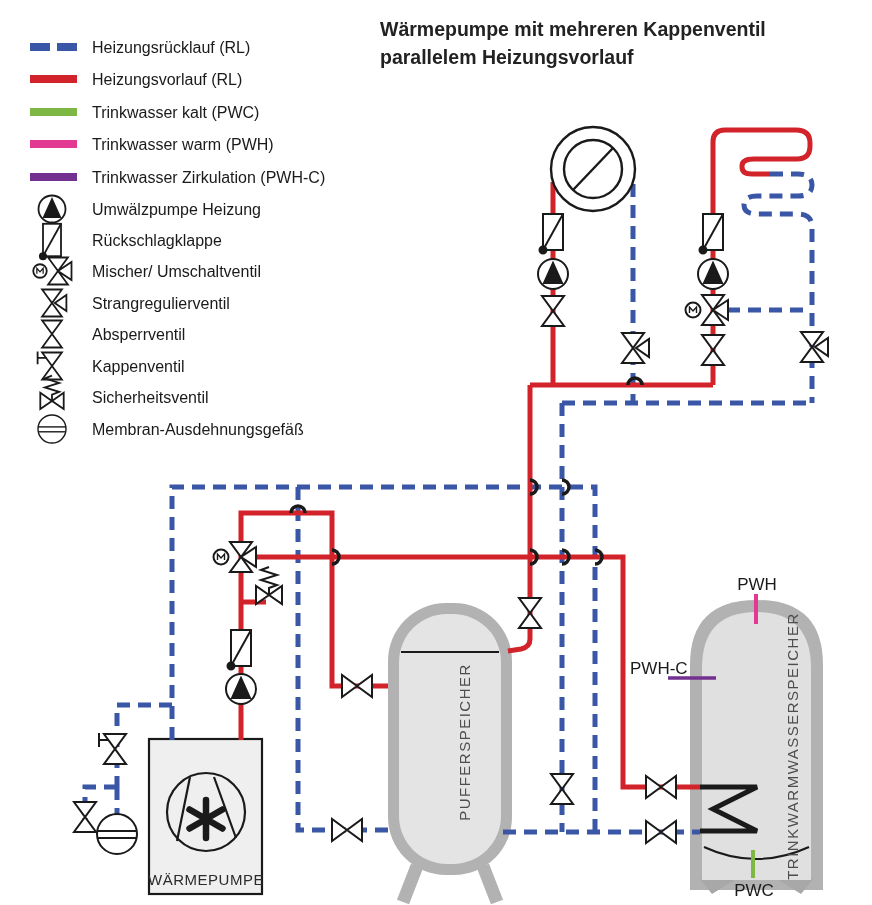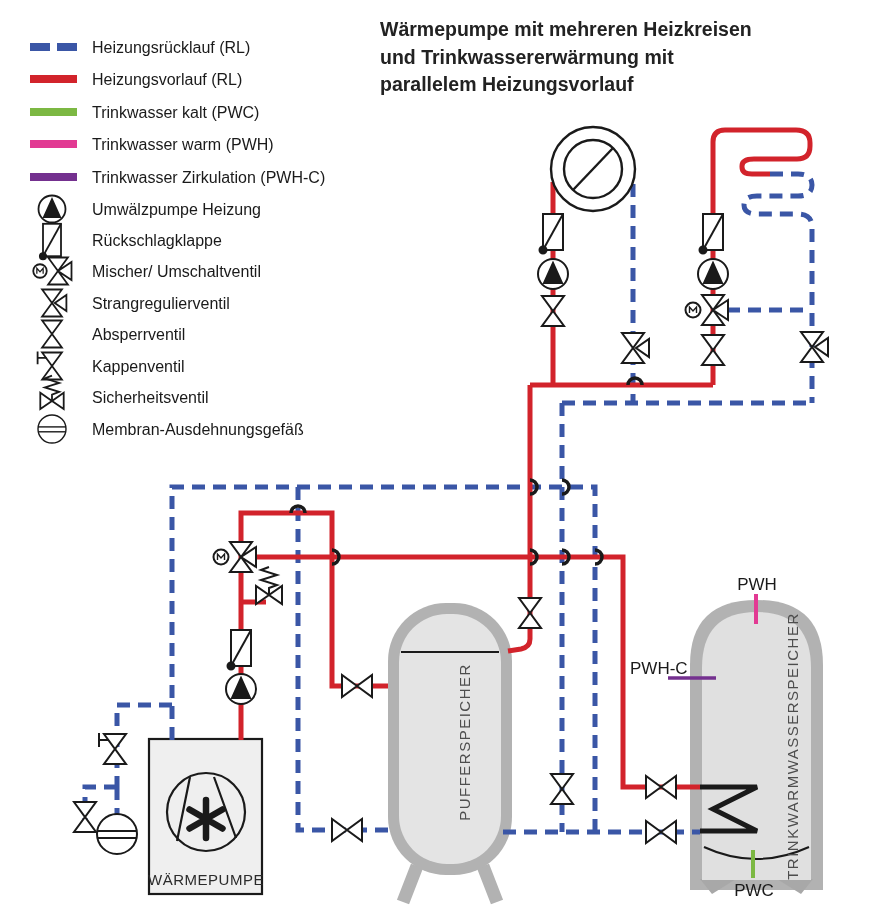--- a/index.html
+++ b/index.html
@@ -214,17 +214,16 @@
 
     <text class="biglabel" x="757" y="590" text-anchor="middle">PWH</text>
     <text class="biglabel" x="630" y="674">PWH-C</text>
     <text class="biglabel" x="754" y="896" text-anchor="middle">PWC</text>
     <text class="wptext" x="206" y="885" text-anchor="middle">WÄRMEPUMPE</text>
     <text class="tanktext" transform="rotate(-90 470 742)" x="470" y="742" text-anchor="middle">PUFFERSPEICHER</text>
     <text class="tanktext" transform="rotate(-90 798 746)" x="798" y="746" text-anchor="middle">TRINKWARMWASSERSPEICHER</text>
   </svg>
 
   <div class="title">
-    <div>Wärmepumpe mit mehreren Heizkreisen</div>
-    <div>und Trinkwassererwärmung mit</div>
+    <div>Wärmepumpe mit mehreren Kappenventil</div>
     <div>parallelem Heizungsvorlauf</div>
   </div>
 </div>
 
 </body></html>

